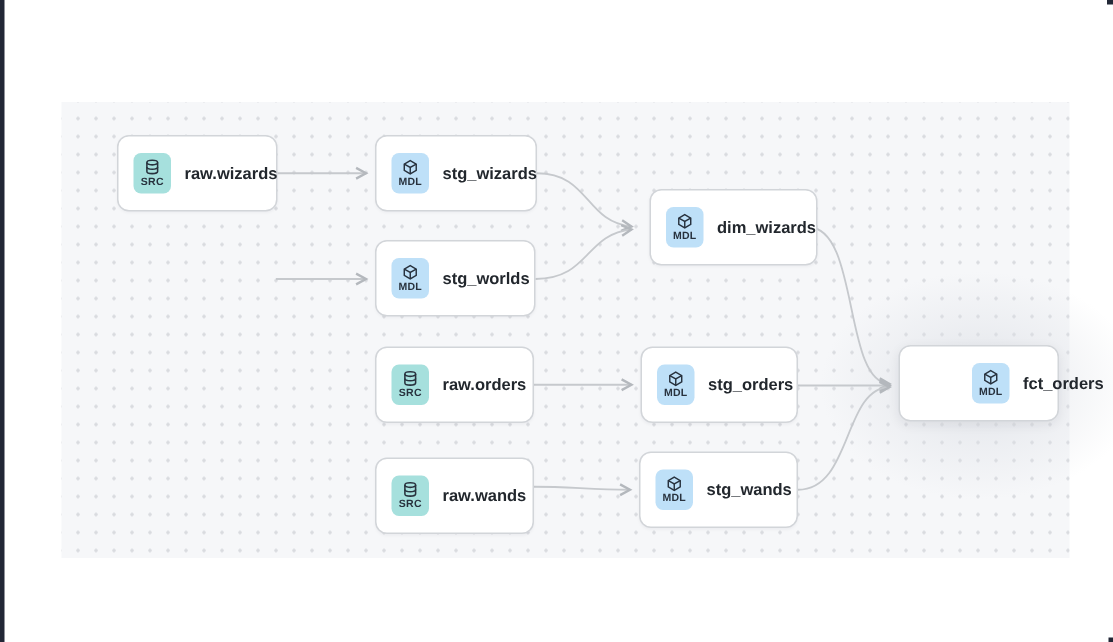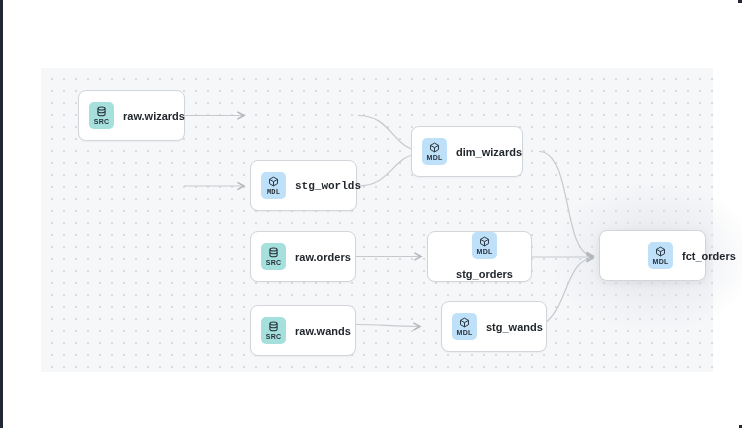--- a/index.html
+++ b/index.html
@@ -111,58 +111,69 @@
         <svg class="bicon" viewBox="0 0 16 16" fill="none" stroke="#28323e" stroke-width="1.5">
           <ellipse cx="8" cy="3.5" rx="5.2" ry="2.2"></ellipse>
             <path d="M2.8,3.5 V12 a5.2,2.2 0 0 0 10.4,0 V3.5"></path>
             <path d="M2.8,7.7 a5.2,2.2 0 0 0 10.4,0"></path>
         </svg>
         <span class="btype">SRC</span>
       </div>
       <span class="nlabel">raw.wands</span>
     </div>
 
+    <div class="node" style="left:209px;top:22px;width:108px;">
+      <div class="badge badge-mdl">
+        <svg class="bicon" viewBox="0 0 16 16" fill="none" stroke="#28323e" stroke-width="1.4">
+          <path d="M8,1.6 L13.8,4.9 V11.1 L8,14.4 L2.2,11.1 V4.9 Z"></path>
+            <path d="M2.2,4.9 L8,8.2 L13.8,4.9"></path>
+            <path d="M8,8.2 V14.4"></path>
+        </svg>
+        <span class="btype">MDL</span>
+      </div>
+      <span class="nlabel">stg_wizards</span>
+    </div>
 
-    <div class="node" style="left:209px;top:92px;width:107px;font-family:Liberation Mono, monospace;">
+    <div class="node" style="left:209px;top:92px;width:107px;">
       <div class="badge badge-mdl">
         <svg class="bicon" viewBox="0 0 16 16" fill="none" stroke="#28323e" stroke-width="1.4">
           <path d="M8,1.6 L13.8,4.9 V11.1 L8,14.4 L2.2,11.1 V4.9 Z"></path>
             <path d="M2.2,4.9 L8,8.2 L13.8,4.9"></path>
             <path d="M8,8.2 V14.4"></path>
         </svg>
         <span class="btype">MDL</span>
       </div>
       <span class="nlabel">stg_worlds</span>
     </div>
 
-    <div class="node" style="left:386px;top:163px;width:105px;flex-direction:column;">
+    <div class="node" style="left:386px;top:163px;width:105px;">
       <div class="badge badge-mdl">
         <svg class="bicon" viewBox="0 0 16 16" fill="none" stroke="#28323e" stroke-width="1.4">
           <path d="M8,1.6 L13.8,4.9 V11.1 L8,14.4 L2.2,11.1 V4.9 Z"></path>
             <path d="M2.2,4.9 L8,8.2 L13.8,4.9"></path>
             <path d="M8,8.2 V14.4"></path>
         </svg>
         <span class="btype">MDL</span>
       </div>
       <span class="nlabel">stg_orders</span>
     </div>
 
-    <div class="node" style="left:400px;top:233px;width:106px;text-align:center;">
+    <div class="node" style="left:385px;top:233px;width:106px;text-align:center;">
       <div class="badge badge-mdl">
         <svg class="bicon" viewBox="0 0 16 16" fill="none" stroke="#28323e" stroke-width="1.4">
           <path d="M8,1.6 L13.8,4.9 V11.1 L8,14.4 L2.2,11.1 V4.9 Z"></path>
             <path d="M2.2,4.9 L8,8.2 L13.8,4.9"></path>
             <path d="M8,8.2 V14.4"></path>
         </svg>
         <span class="btype">MDL</span>
       </div>
       <span class="nlabel">stg_wands</span>
     </div>
 
-    <div class="node" style="left:370px;top:58px;width:112px;">
+    <div class="node" style="left:392px;top:58px;width:112px;">
       <div class="badge badge-mdl">
         <svg class="bicon" viewBox="0 0 16 16" fill="none" stroke="#28323e" stroke-width="1.4">
           <path d="M8,1.6 L13.8,4.9 V11.1 L8,14.4 L2.2,11.1 V4.9 Z"></path>
             <path d="M2.2,4.9 L8,8.2 L13.8,4.9"></path>
             <path d="M8,8.2 V14.4"></path>
         </svg>
         <span class="btype">MDL</span>
       </div>
       <span class="nlabel">dim_wizards</span>
     </div>

